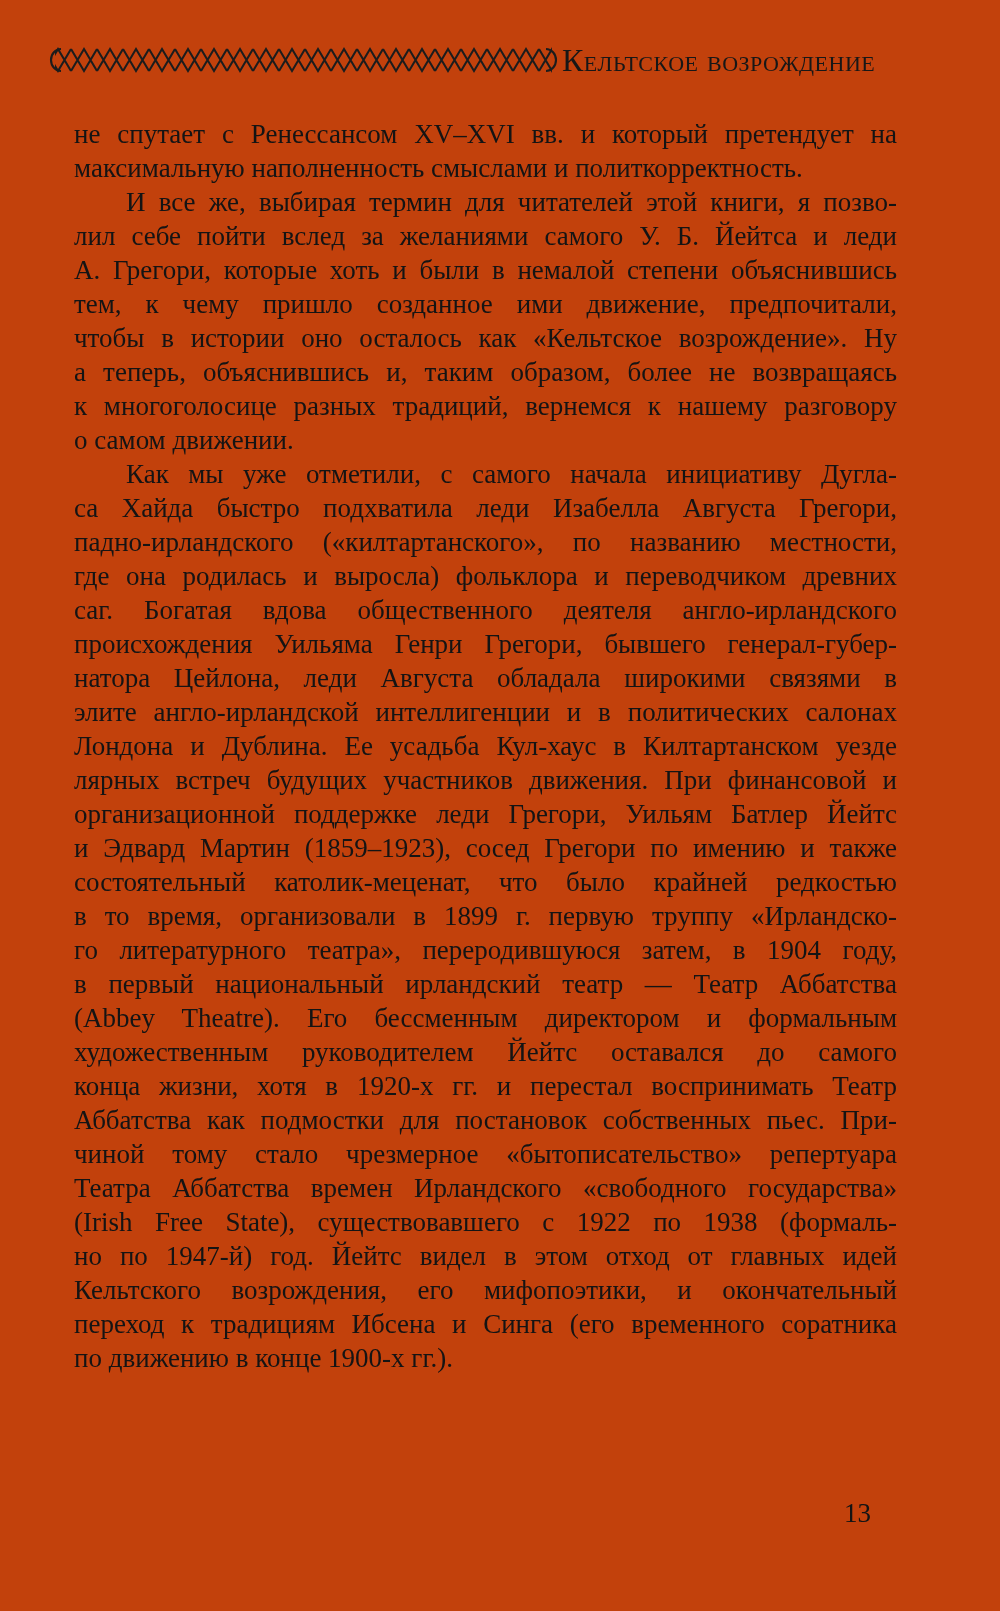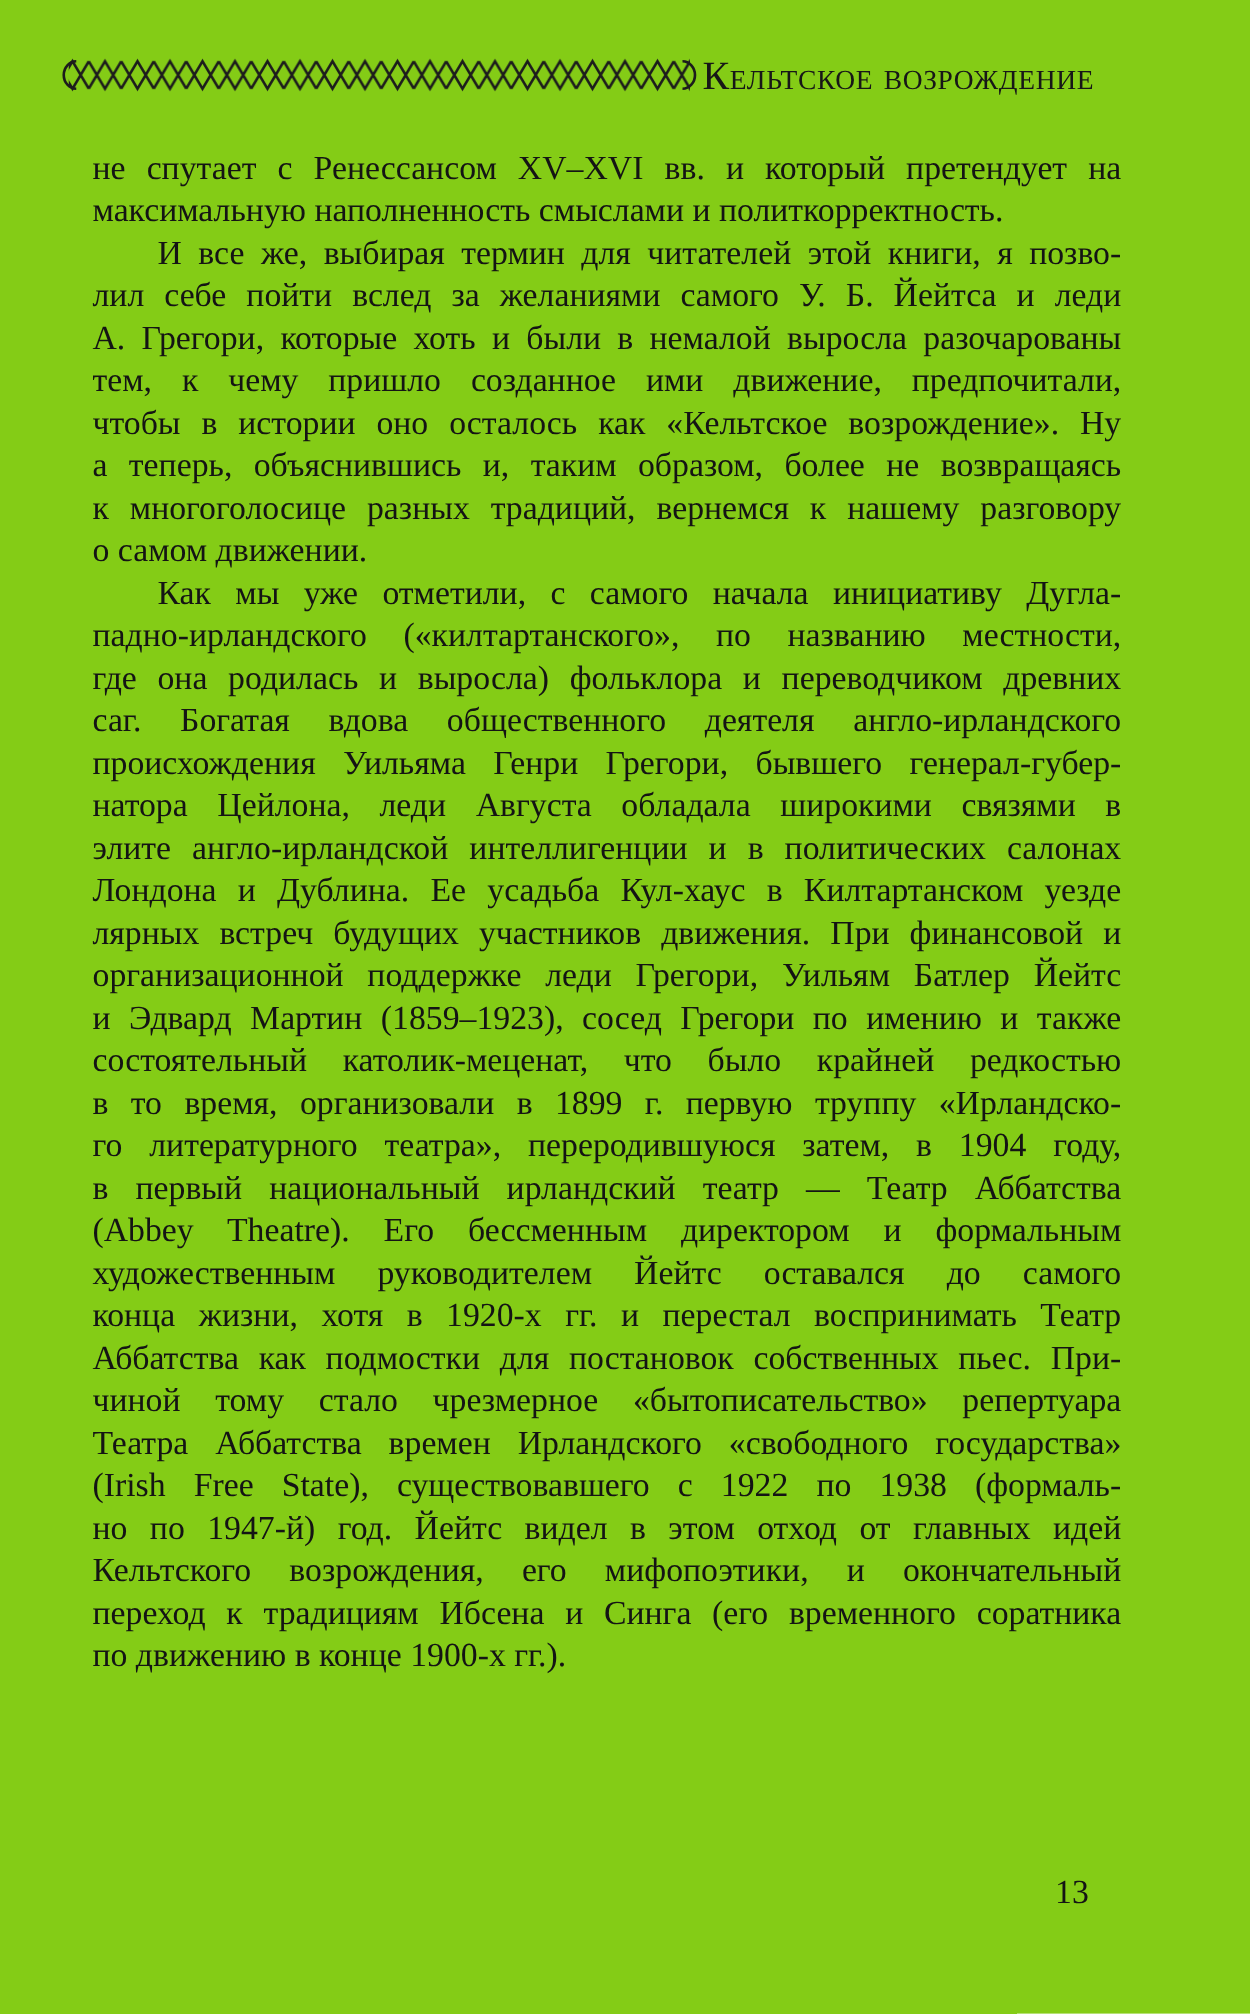--- a/index.html
+++ b/index.html
@@ -1,20 +1,20 @@
 <!DOCTYPE html>
 <html lang="ru"><head>
 <meta charset="utf-8">
 <style>
   html, body { margin: 0; padding: 0; background: #ffffff; }
   .page {
     position: relative;
     width: 1000px;
     height: 1611px;
-    background: #84cc16;
+    background: #c2410c;
     color: #151515;
     font-family: "Liberation Serif", "DejaVu Serif", serif;
     overflow: hidden;
   }
   .page-header {
     position: absolute;
     top: 42px;
     left: 45px;
     right: 127px;
     height: 36px;
@@ -76,27 +76,28 @@
       </svg>
     </span>
     <span class="running-title">Кельтское возрождение</span>
   </header>
 
   <main class="body-text">
       <div class="line">не спутает с Ренессансом XV–XVI вв. и который претендует на</div>
       <div class="line para-last">максимальную наполненность смыслами и политкорректность.</div>
       <div class="line indent">И все же, выбирая термин для читателей этой книги, я позво-</div>
       <div class="line">лил себе пойти вслед за желаниями самого У. Б. Йейтса и леди</div>
-      <div class="line">А. Грегори, которые хоть и были в немалой выросла разочарованы</div>
+      <div class="line">А. Грегори, которые хоть и были в немалой степени объяснившись</div>
       <div class="line">тем, к чему пришло созданное ими движение, предпочитали,</div>
       <div class="line">чтобы в истории оно осталось как «Кельтское возрождение». Ну</div>
       <div class="line">а теперь, объяснившись и, таким образом, более не возвращаясь</div>
       <div class="line">к многоголосице разных традиций, вернемся к нашему разговору</div>
       <div class="line para-last">о самом движении.</div>
       <div class="line indent">Как мы уже отметили, с самого начала инициативу Дугла-</div>
+      <div class="line">са Хайда быстро подхватила леди Изабелла Августа Грегори,</div>
       <div class="line">падно-ирландского («килтартанского», по названию местности,</div>
       <div class="line">где она родилась и выросла) фольклора и переводчиком древних</div>
       <div class="line">саг. Богатая вдова общественного деятеля англо-ирландского</div>
       <div class="line">происхождения Уильяма Генри Грегори, бывшего генерал-губер-</div>
       <div class="line">натора Цейлона, леди Августа обладала широкими связями в</div>
       <div class="line">элите англо-ирландской интеллигенции и в политических салонах</div>
       <div class="line">Лондона и Дублина. Ее усадьба Кул-хаус в Килтартанском уезде</div>
       <div class="line">лярных встреч будущих участников движения. При финансовой и</div>
       <div class="line">организационной поддержке леди Грегори, Уильям Батлер Йейтс</div>
       <div class="line">и Эдвард Мартин (1859–1923), сосед Грегори по имению и также</div>

